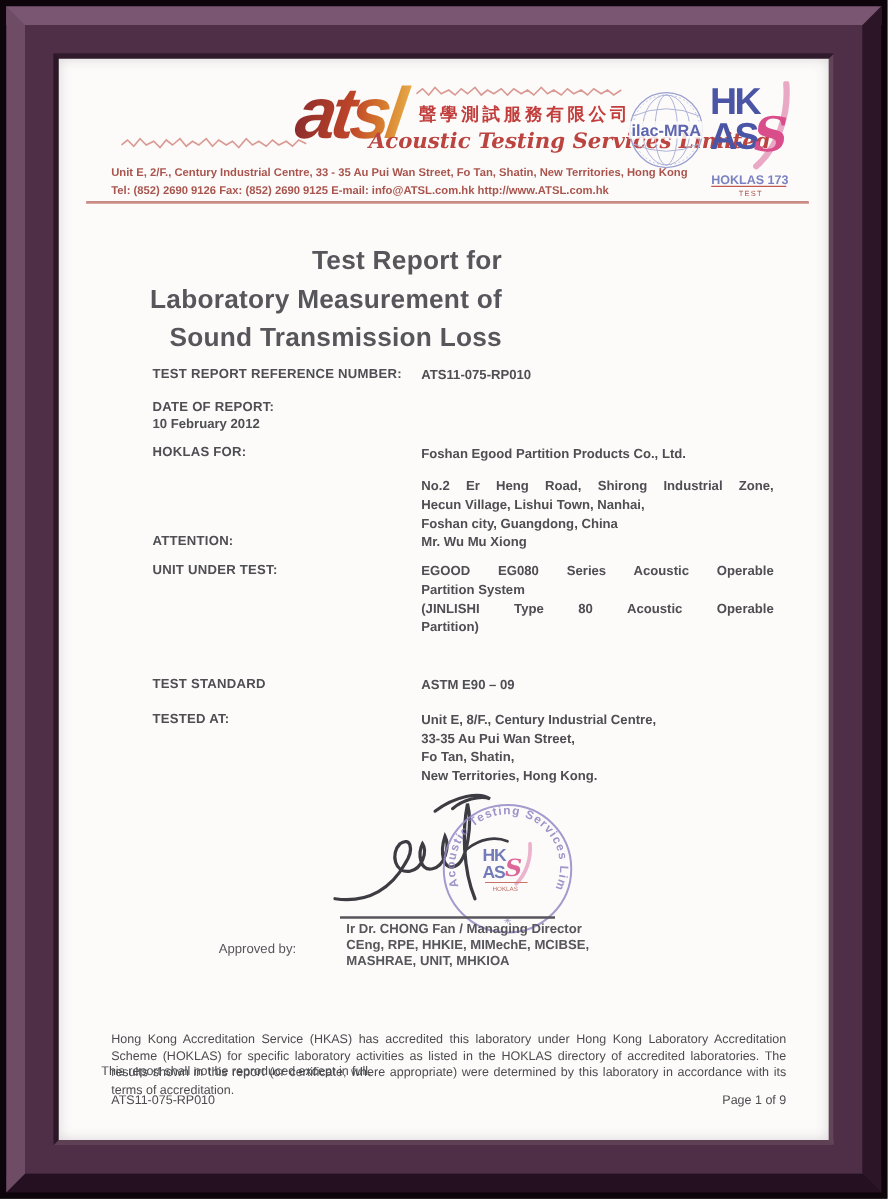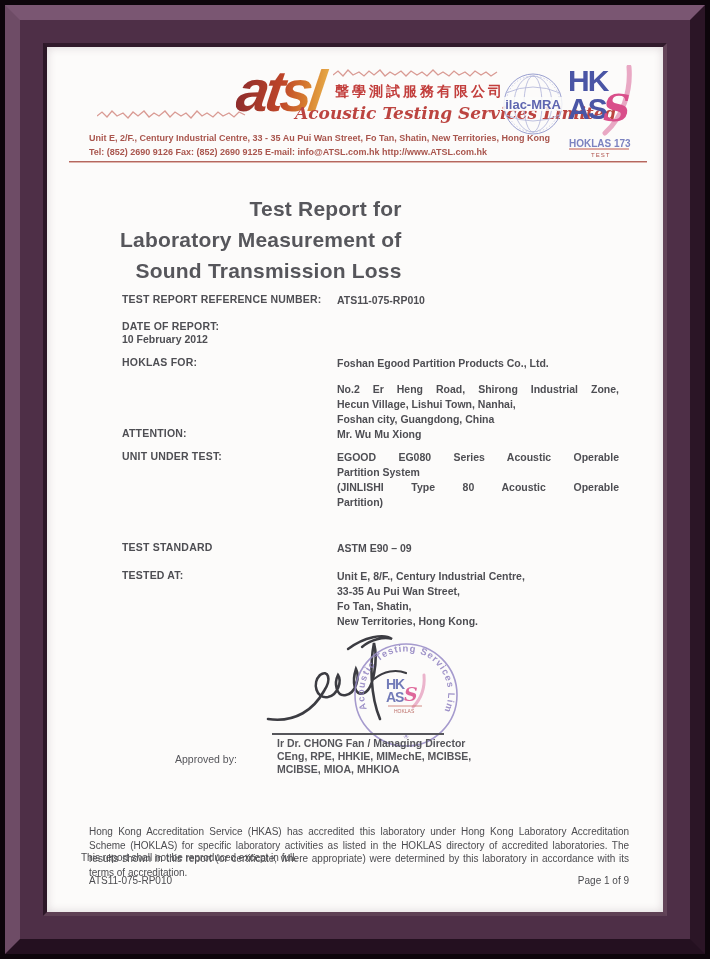--- a/index.html
+++ b/index.html
@@ -208,21 +208,21 @@
           <text x="54" y="62" font-family="DejaVu Serif, serif" font-style="italic" font-size="19" font-weight="bold" fill="#d94e8a">S</text>
           <line x1="38" y1="67" x2="72" y2="67" stroke="#c0594f" stroke-width=".8"></line>
           <text x="44" y="74" font-family="Liberation Sans, sans-serif" font-size="5" fill="#b0534c">HOKLAS</text>
         </svg>
 
         <div class="approved">Approved by:</div>
         <div class="sig-line"></div>
         <div class="sig-name">
           <div>Ir Dr. CHONG Fan / Managing Director</div>
           <div>CEng, RPE, HHKIE, MIMechE, MCIBSE,</div>
-          <div>MCIBSE, MIOA, MHKIOA</div>
+          <div>MASHRAE, UNIT, MHKIOA</div>
         </div>
       </div>
 
       <div class="footer-para">Hong Kong Accreditation Service (HKAS) has accredited this laboratory under Hong Kong Laboratory Accreditation Scheme (HOKLAS) for specific laboratory activities as listed in the HOKLAS directory of accredited laboratories. The results shown in this report (or certificate, where appropriate) were determined by this laboratory in accordance with its terms of accreditation.</div>
       <div class="repro-note">This report shall not be reproduced except in full.</div>
       <div class="bottom-row">
         <span>ATS11-075-RP010</span>
         <span>Page 1 of 9</span>
       </div>
 

